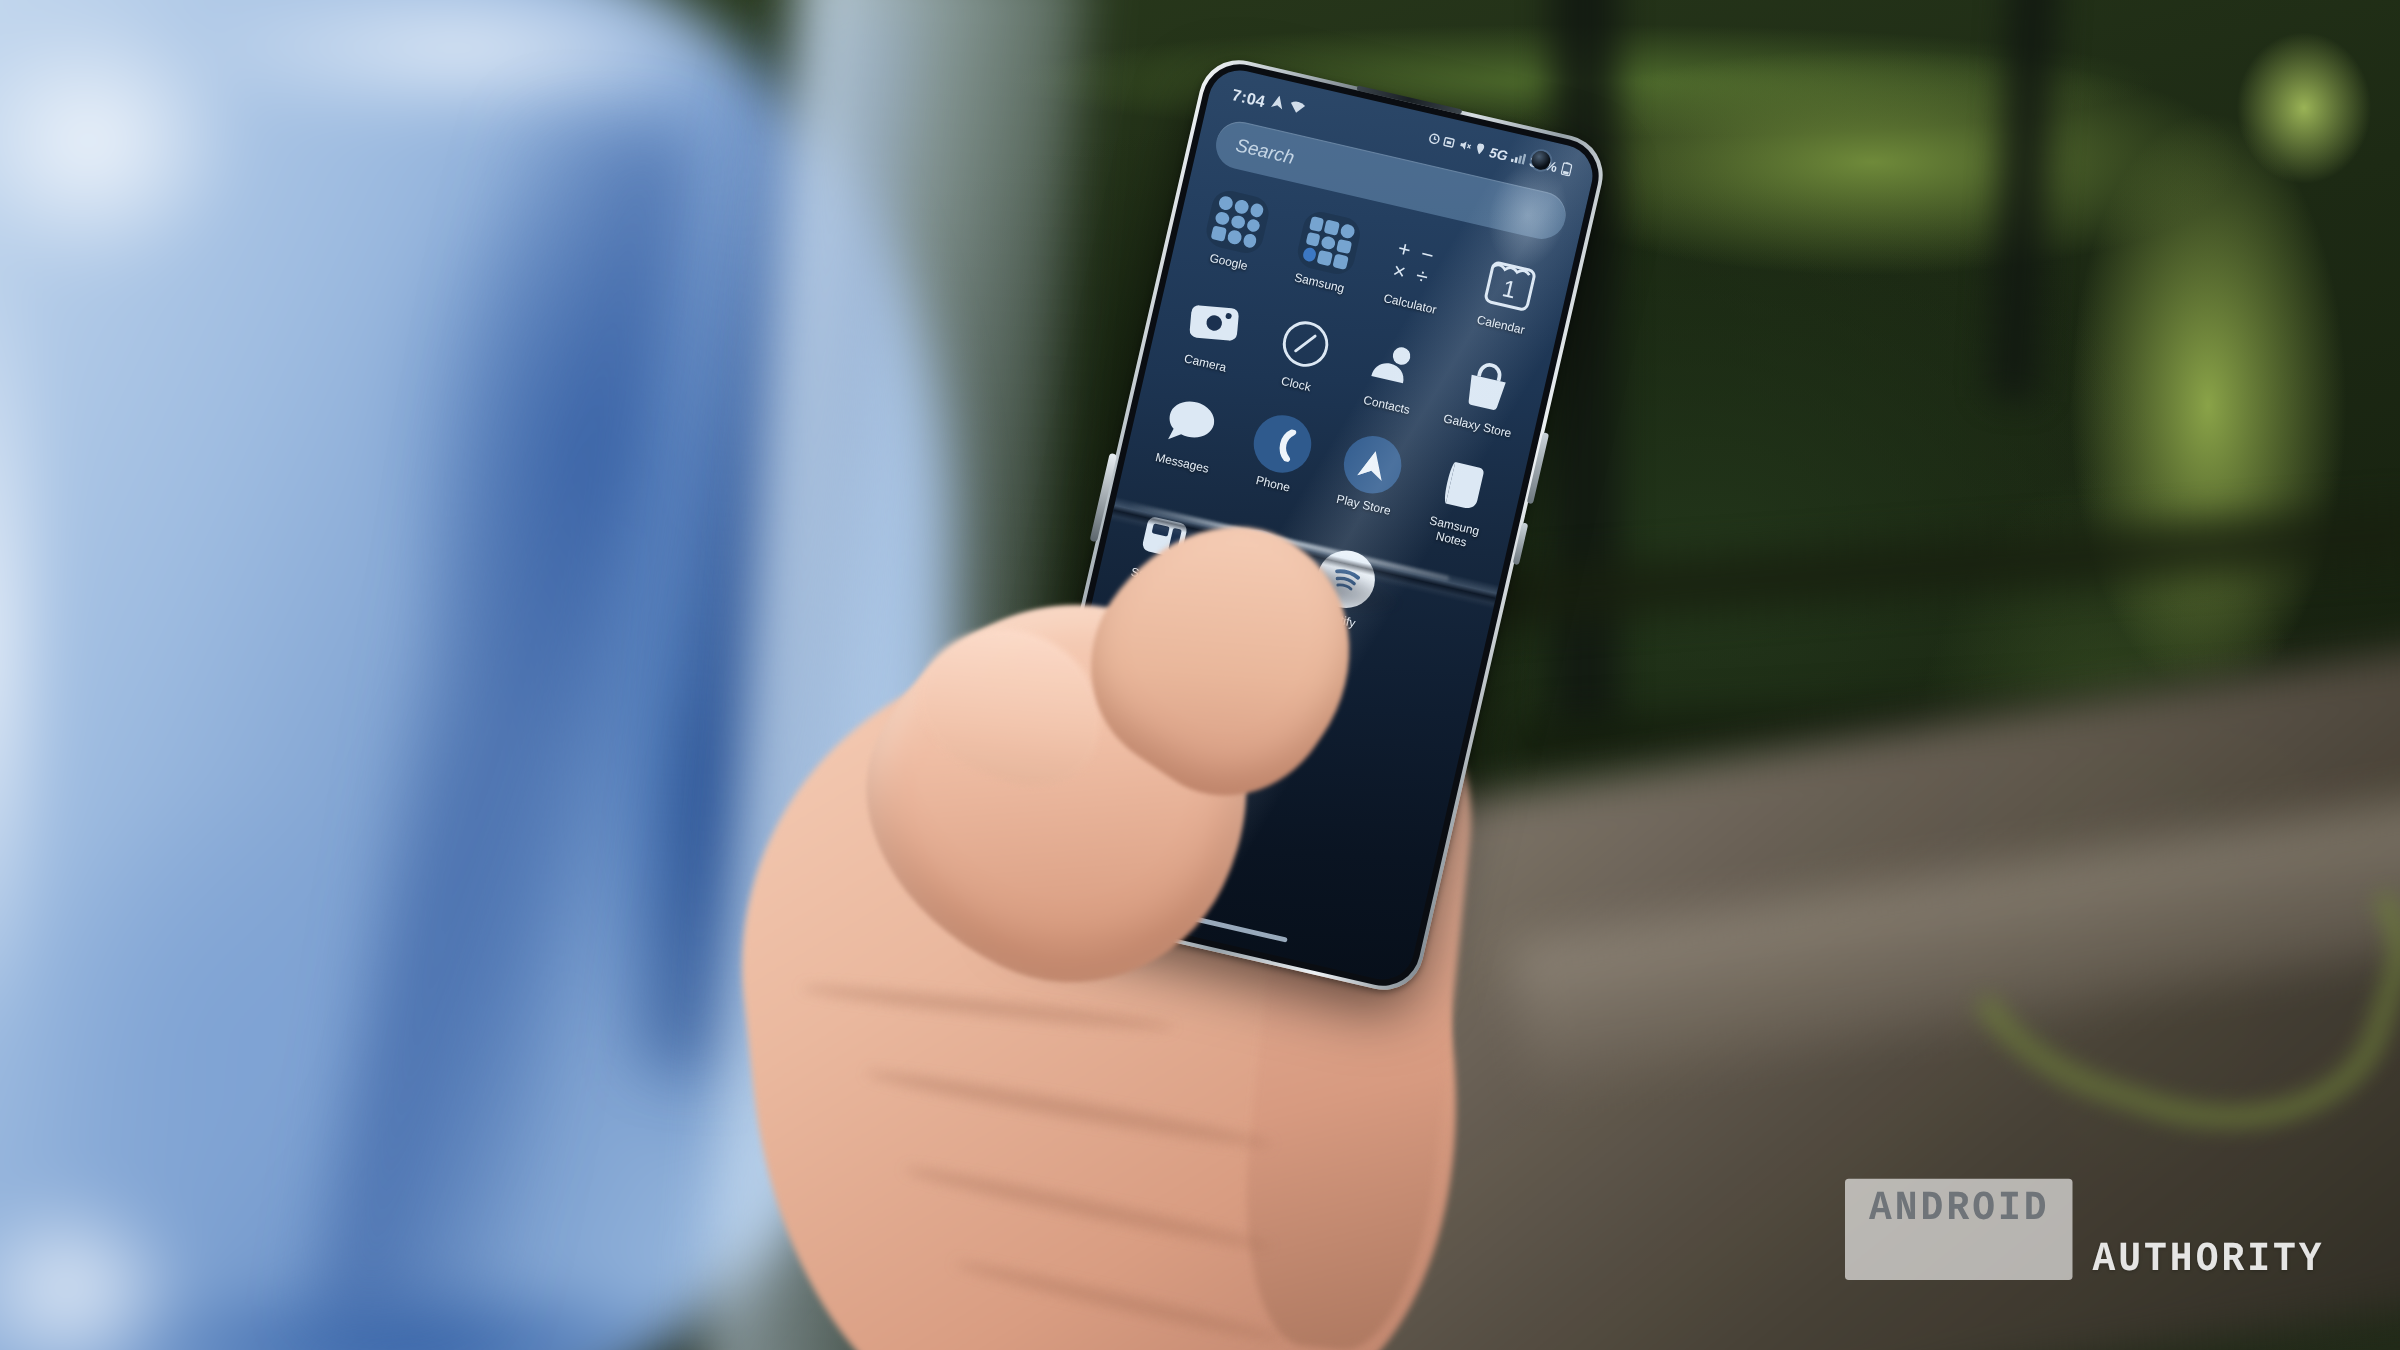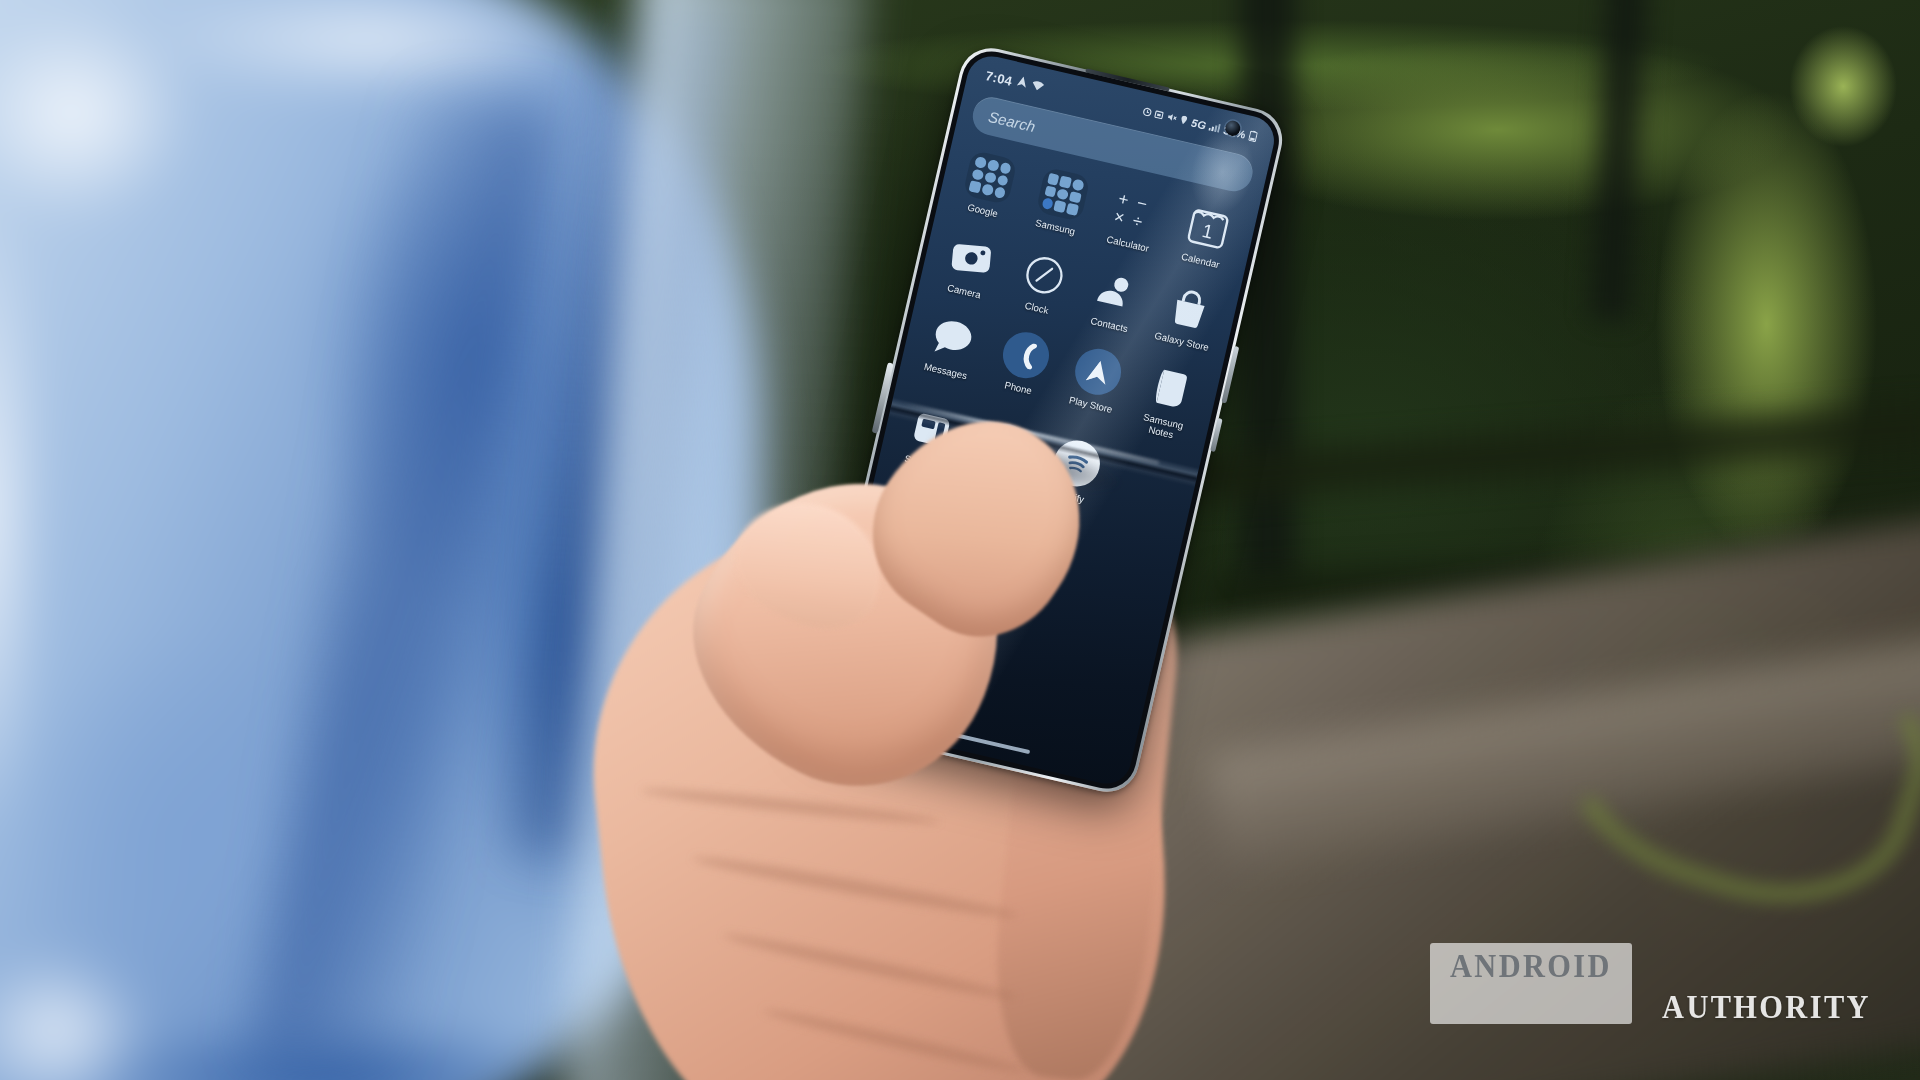--- a/index.html
+++ b/index.html
@@ -185,22 +185,22 @@
   .btn-vol{position:absolute;right:-4px;top:236px;width:5px;height:58px;border-radius:3px;
     background:linear-gradient(180deg,#c9d2d8,#6e787f);}
   .btn-pwr{position:absolute;right:-4px;top:310px;width:5px;height:34px;border-radius:3px;
     background:linear-gradient(180deg,#c9d2d8,#6e787f);}
   .hinge-l{position:absolute;left:-5px;top:330px;width:6px;height:72px;border-radius:4px;
     background:linear-gradient(180deg,#e8eef2,#5c666d);}
   .speaker{position:absolute;left:50%;transform:translateX(-50%);top:-1px;width:86px;height:4px;
     border-radius:3px;background:linear-gradient(90deg,#3a434a,#1a2025,#3a434a);}
 
   
-  #watermark{position:absolute;right:40px;bottom:56px;display:flex;align-items:stretch;gap:21px;
-    font-family:Liberation Serif, serif;}
+  #watermark{position:absolute;right:52px;bottom:56px;display:flex;align-items:stretch;gap:8px;
+    font-family:Liberation Mono, monospace;}
   .wm-box{background:rgba(255,255,255,.62);padding:7px 13px 6px;border-radius:3px;}
   .wm-box span{color:#6f7479;font-size:33px;font-weight:700;letter-spacing:2.6px;
     line-height:1;display:block;transform:scaleX(.92);}
   .wm-plain{display:flex;align-items:center;margin-top:48px;}
   .wm-plain span{color:rgba(255,255,255,.88);font-size:33px;font-weight:700;letter-spacing:2.6px;
     line-height:1;display:block;transform:scaleX(.92);text-shadow:0 1px 3px rgba(0,0,0,.25);}
 </style>
 </head>
 <body>
 

